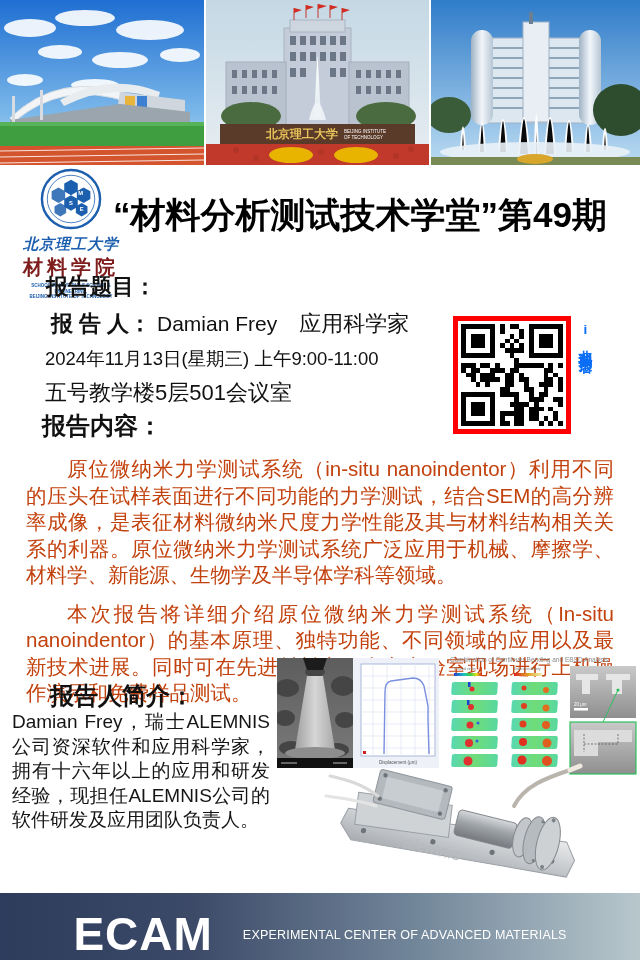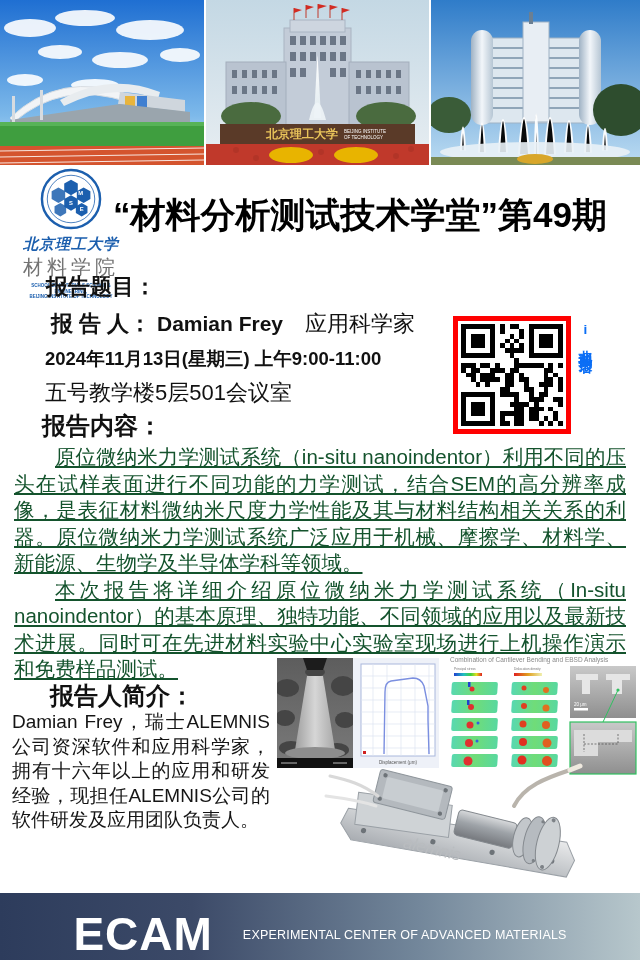--- a/index.html
+++ b/index.html
@@ -12,48 +12,48 @@
   .photo{height:165px;overflow:hidden;position:relative;}
   .photo svg{display:block;}
   .p1{width:204px;margin-right:2px;}
   .p2{width:223px;margin-right:2px;}
   .p3{width:209px;}
 
   
   .logo{position:absolute;left:16px;top:168px;width:110px;height:112px;text-align:center;}
   .logo-emblem{width:62px;height:62px;margin:0 auto;}
   .logo-univ{color:#1c5fae;font-weight:700;font-style:italic;font-size:15px;letter-spacing:1px;margin-top:1px;}
-  .logo-school{color:#737373;font-weight:400;font-size:20px;letter-spacing:4px;margin-top:0px;}
+  .logo-school{color:#7f1d1d;font-weight:700;font-size:20px;letter-spacing:4px;margin-top:0px;}
   .logo-en{color:#1c5fae;font-size:4.5px;line-height:5.5px;margin-top:2px;font-weight:700;}
 
   
   .main-title{position:absolute;left:113px;top:192px;width:520px;
       font-size:35px;font-weight:800;color:#000;letter-spacing:0px;white-space:nowrap;}
 
   
   .details{position:absolute;left:45px;top:272px;width:560px;}
   .drow{display:flex;align-items:baseline;margin-bottom:7px;white-space:nowrap;text-align:center;}
   .dlabel{font-weight:800;font-size:22px;width:112px;flex:0 0 112px;letter-spacing:0px;}
-  .dstrong{font-weight:700;font-size:21px;}
+  .dstrong{font-weight:400;font-size:21px;}
   .dvalue{font-size:22px;font-weight:400;}
   .drow.small .dstrong{font-size:18.5px;}
 
   
   .qr-wrap{position:absolute;left:453px;top:316px;width:118px;height:118px;
       border:5px solid #ff0000;background:#fff;box-sizing:border-box;padding:3px;}
   .qr-wrap svg{width:102px;height:102px;display:block;}
   .qr-caption{position:absolute;left:576px;top:322px;height:110px;
       writing-mode:vertical-rl;text-orientation:upright;
       color:#0b6ef5;font-size:13.5px;font-weight:700;letter-spacing:2px;}
 
   
   .content-heading{position:absolute;left:42px;top:410px;font-size:24px;font-weight:800;}
   .content-body{position:absolute;left:14px;top:444px;width:612px;}
-  .content-body p{margin:0;font-size:20.5px;line-height:26.5px;text-align:justify;
-      text-indent:2em;color:#14532d;text-decoration:underline;}
+  .content-body p{margin:12px;font-size:20.5px;line-height:26.5px;text-align:justify;
+      text-indent:2em;color:#c2410c;}
 
   
   .bio-heading{position:absolute;left:50px;top:680px;font-size:24px;font-weight:800;}
   .bio-text{position:absolute;left:12px;top:710px;width:258px;font-size:19px;
       line-height:24.5px;text-align:justify;color:#151515;}
 
   
   .figA{position:absolute;left:277px;top:658px;width:162px;height:110px;}
   .figB{position:absolute;left:448px;top:656px;width:190px;height:122px;}
   .figB-title{font-size:6.5px;color:#8a8a8a;margin:0 0 1px 2px;white-space:nowrap;}

